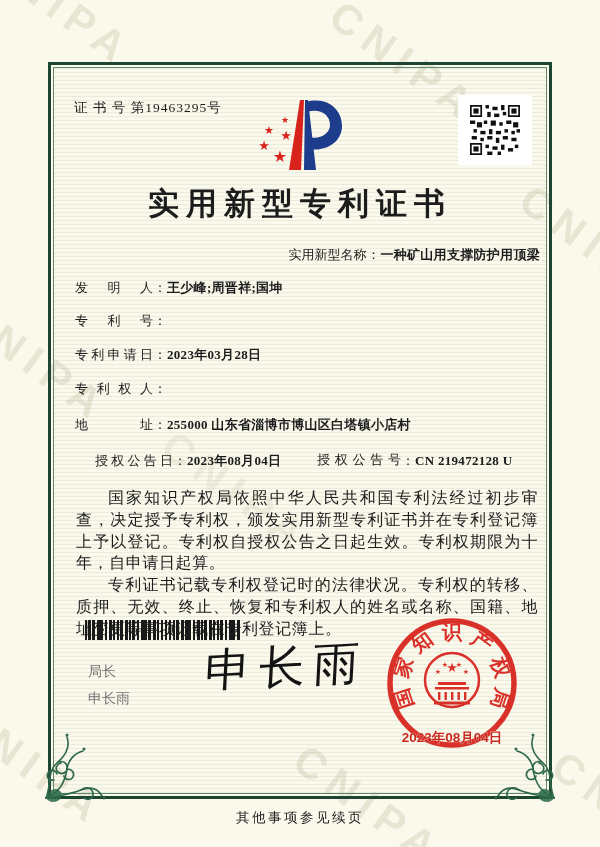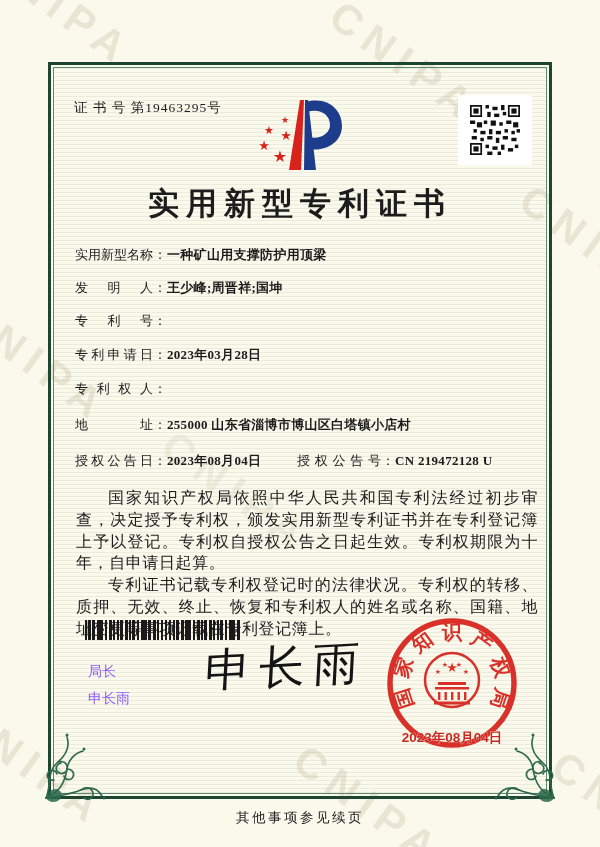--- a/index.html
+++ b/index.html
@@ -37,36 +37,36 @@
   .doc-title{
     position:absolute;z-index:2;left:48px;top:183px;width:504px;
     text-align:center;font-size:31px;font-weight:bold;letter-spacing:7px;
   }
   
   .row{position:absolute;z-index:2;left:75px;width:465px;display:flex;font-size:13px;line-height:18px;}
   .row .lbl{width:78px;text-align:justify;text-align-last:justify;flex:none;}
   .row .colon{flex:none;width:14px;text-align:center;}
   .row .val{font-weight:bold;letter-spacing:0.3px;}
   .grant-group{position:absolute;left:222px;top:0;display:flex;}
-  .grant-group .lbl2{width:84px;text-align:justify;text-align-last:justify;flex:none;}
+  .grant-group .lbl2{width:84px;text-align:justify;text-align-last:justify;flex:none;font-family:Liberation Mono, monospace;}
   
   .legal{position:absolute;z-index:2;left:76px;top:487px;width:462px;
     font-size:16px;line-height:21.8px;text-align:justify;letter-spacing:0.6px;}
   .legal p{margin:0;text-indent:2em;}
   
   .barcode{
     position:absolute;z-index:2;left:85px;top:620px;width:156px;height:20px;
     background-image:
       repeating-linear-gradient(90deg,#191919 0 2px,rgba(0,0,0,0) 2px 4px),
       repeating-linear-gradient(90deg,#191919 0 1px,rgba(0,0,0,0) 1px 7px),
       repeating-linear-gradient(90deg,rgba(0,0,0,0) 0 3px,#191919 3px 5px,rgba(0,0,0,0) 5px 11px);
   }
   
   .signer{position:absolute;z-index:2;left:88px;top:658px;
-    font-family:"Liberation Sans","DejaVu Sans",sans-serif;font-size:14px;line-height:27px;color:#8b5cf6;}
+    font-family:"Liberation Sans","DejaVu Sans",sans-serif;font-size:14px;line-height:27px;color:#737373;}
   .sig-script{
     position:absolute;z-index:2;left:205px;top:636px;width:180px;
     font-size:46px;color:#141414;letter-spacing:8px;
     transform:rotate(-3deg) skewX(-6deg);font-family:"DejaVu Serif",serif;
   }
   
   .seal{position:absolute;z-index:4;left:372px;top:606px;opacity:0.93;}
   
   .page-num{position:absolute;z-index:2;left:48px;top:775px;width:504px;text-align:center;font-size:11.5px;}
   .cont-note{position:absolute;z-index:2;left:48px;top:809px;width:504px;text-align:center;
@@ -184,21 +184,21 @@
           <rect x="22" y="25" width="3" height="2"></rect>
         <rect x="26" y="23" width="2" height="2"></rect>
           <rect x="10" y="27" width="3" height="2"></rect>
           <rect x="16" y="27" width="2" height="2"></rect>
       </g>
     </svg>
   </div>
 
   <div class="doc-title">实用新型专利证书</div>
 
-  <div class="row" style="top:246px;">
+  <div class="row" style="top:246px;justify-content:flex-end;">
     <span class="lbl">实用新型名称</span>
     <span class="colon">：</span>
     <span class="val">一种矿山用支撑防护用顶梁</span>
   </div>
   <div class="row" style="top:279px;">
     <span class="lbl">发明人</span>
     <span class="colon">：</span>
     <span class="val">王少峰;周晋祥;国坤</span>
   </div>
   <div class="row" style="top:312px;">
@@ -212,21 +212,21 @@
   </div>
   <div class="row" style="top:380px;">
     <span class="lbl">专利权人</span>
     <span class="colon">：</span>
   </div>
   <div class="row" style="top:416px;">
     <span class="lbl">地址</span>
     <span class="colon">：</span>
     <span class="val">255000 山东省淄博市博山区白塔镇小店村</span>
   </div>
-  <div class="row" style="top:452px;">
+  <div class="row" style="top:452px;margin-left:20px;">
     <span class="lbl">授权公告日</span>
     <span class="colon">：</span>
     <span class="val">2023年08月04日</span>
     <span class="grant-group">
       <span class="lbl2">授权公告号</span>
       <span class="colon">：</span>
       <span class="val">CN 219472128 U</span>
     </span>
   </div>
 

